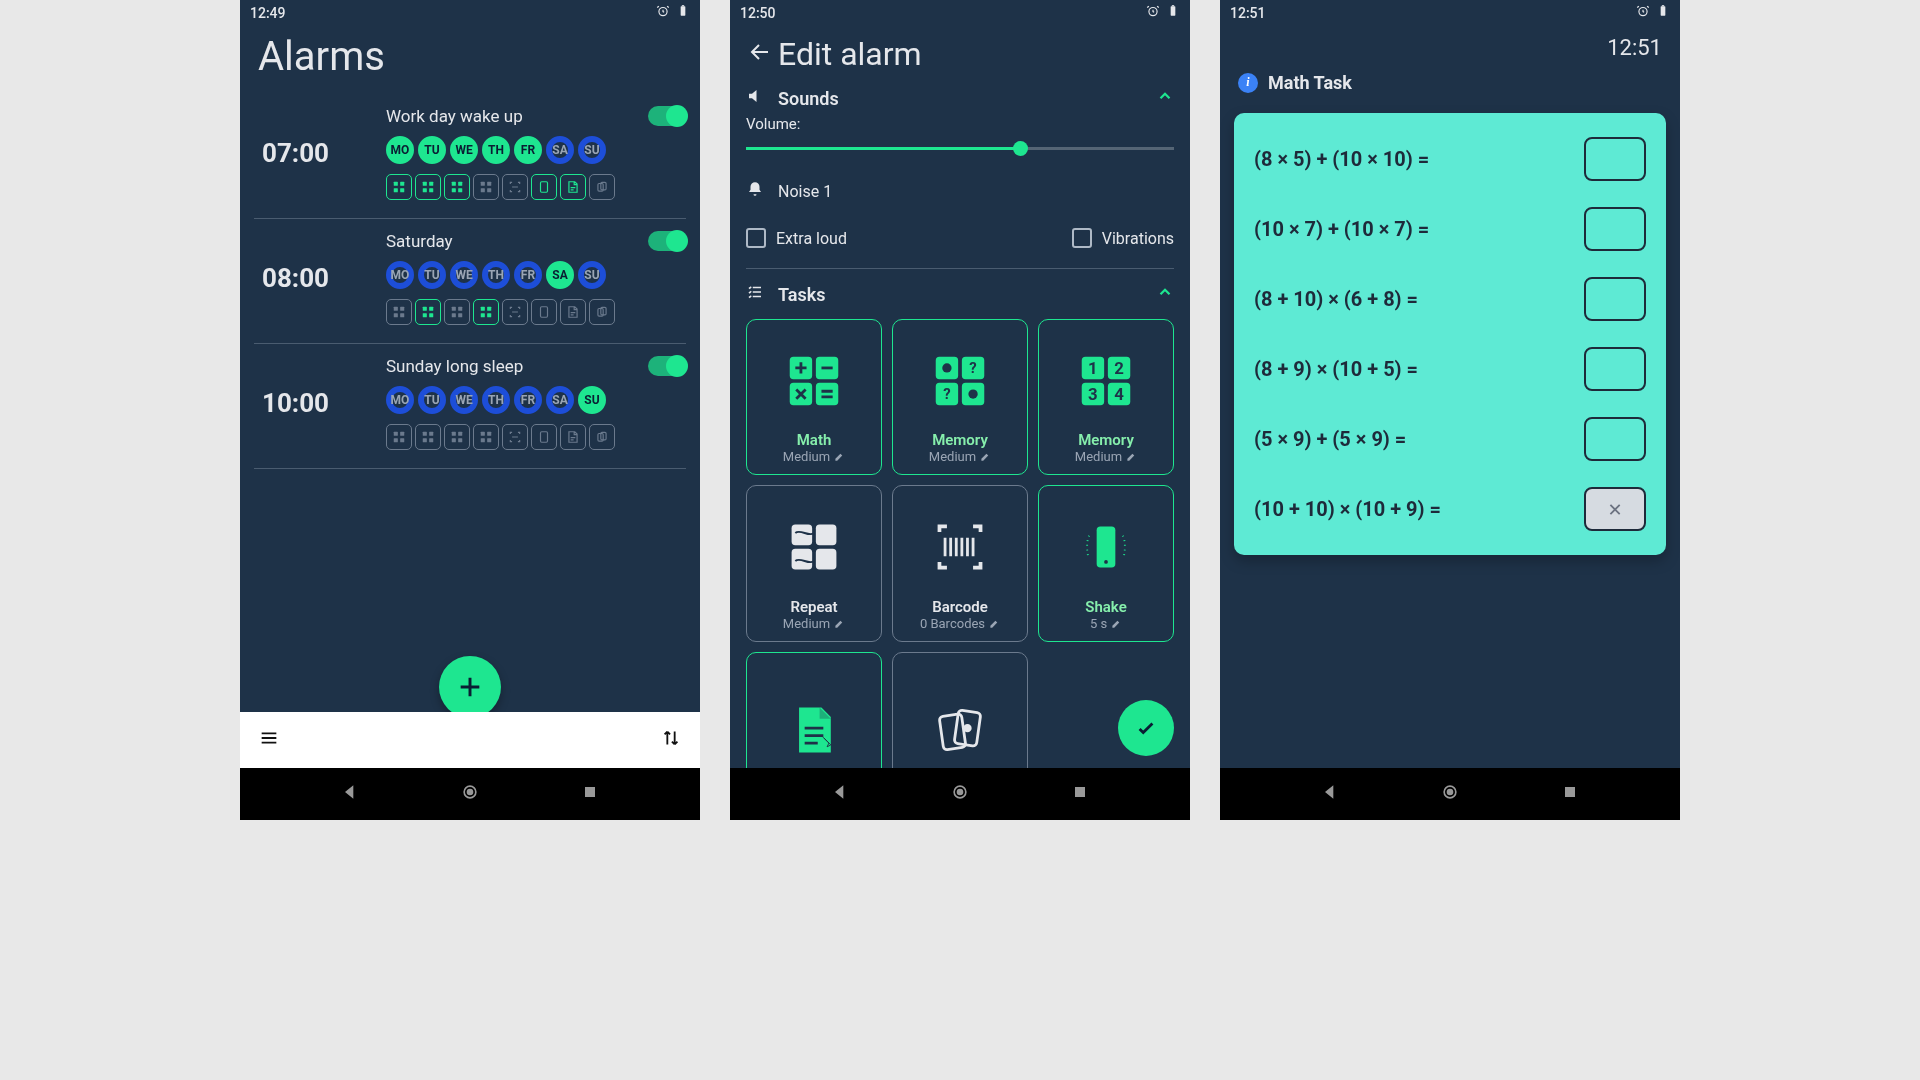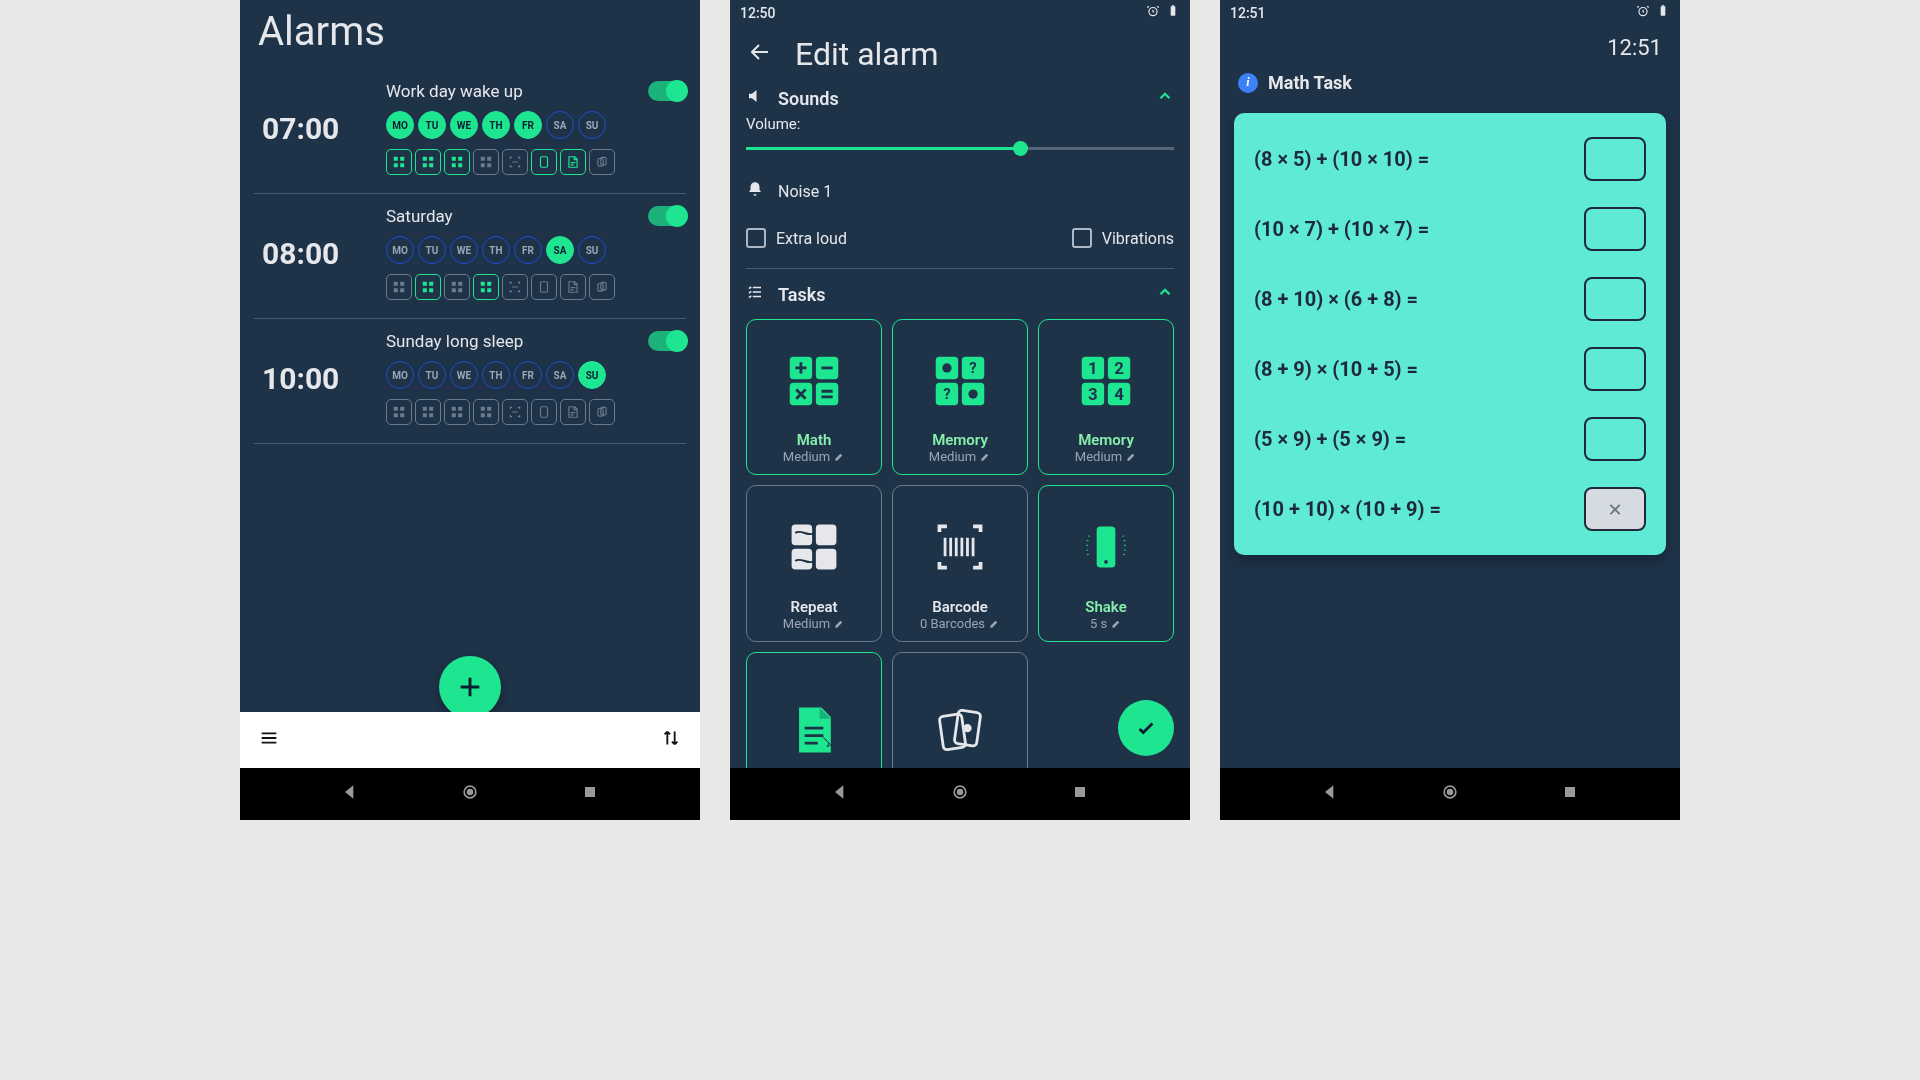--- a/index.html
+++ b/index.html
@@ -40,21 +40,21 @@
   }
   .alarm-list { padding: 0 14px; flex: 1; overflow: hidden; }
   .alarm-row {
     display: flex;
     border-bottom: 1px solid #4a5c70;
     padding: 12px 0 18px;
     gap: 14px;
   }
   .alarm-time {
     width: 118px;
-    font-size: 30px;
+    font-size: 26px;
     font-weight: 700;
     display: flex;
     align-items: center;
     padding-left: 8px;
   }
   .alarm-body { flex: 1; }
   .alarm-head {
     display: flex;
     justify-content: space-between;
     align-items: flex-end;
@@ -67,23 +67,23 @@
     position: relative;
   }
   .toggle .knob {
     width: 22px; height: 22px; border-radius: 50%;
     background: #1ee690;
     position: absolute; right: -2px; top: -1px;
   }
   .days { display: flex; gap: 4px; margin-bottom: 10px; }
   .day {
     width: 28px; height: 28px; border-radius: 50%;
-    border: 1px solid #1d4ed8;
+    border: 6px solid #1d4ed8;
     display: flex; align-items: center; justify-content: center;
-    font-size: 10px; font-weight: 700;
+    font-size: 12px; font-weight: 700;
     color: #9aa5b4;
   }
   .day.active {
     background: #1ee690;
     color: #0a1e33;
     border-color: #1ee690;
   }
   .mini-icons { display: flex; gap: 3px; flex-wrap: wrap; }
   .mini-icon {
     width: 26px; height: 26px; border-radius: 5px;
@@ -116,21 +116,21 @@
     position: absolute; bottom: 0; left: 0; right: 0;
     height: 52px;
     background: #000;
     display: flex; justify-content: space-evenly; align-items: center;
   }
   .android-nav .nav-btn { color: #fff; opacity: .6; }
   .android-nav svg { width: 20px; height: 20px; }
 
   
   .s2-header {
-    display: flex; align-items: center; gap: 23px;
+    display: flex; align-items: center; gap: 6px;
     padding: 10px 18px 8px;
   }
   .s2-header svg { width: 24px; height: 24px; stroke: #e5e7eb; }
   .s2-title { font-size: 32px; font-weight: 400; }
   .section { padding: 0 16px; }
   .sect-head {
     display: flex; align-items: center; gap: 14px;
     padding: 6px 0 4px;
   }
   .sect-head .label { font-size: 18px; font-weight: 600; }
@@ -233,20 +233,37 @@
   .math-input.hint {
     background: #d6dbe1;
     display: flex; align-items: center; justify-content: center;
     color: #6b7280; font-size: 18px;
   }
 </style>
 </head>
 <body>
 
 <div class="phone">
+  <div class="status-bar">
+    <span>12:49</span>
+    <div class="status-right">
+      <span>
+        <svg viewBox="0 0 24 24" fill="none" stroke="currentColor" stroke-width="2">
+            <circle cx="12" cy="13" r="7"></circle>
+            <path d="M12 10v3l2 1M5 4l-3 2M19 4l3 2"></path>
+          </svg>
+      </span>
+      <span>
+        <svg viewBox="0 0 24 24" fill="currentColor">
+            <rect x="8" y="4" width="8" height="16" rx="1"></rect>
+            <rect x="10" y="2" width="4" height="2"></rect>
+          </svg>
+      </span>
+    </div>
+  </div>
   <div class="page-title">Alarms</div>
 
   <div class="alarm-list" id="alarm-list">
       <div class="alarm-row">
     <div class="alarm-time">07:00</div>
     <div class="alarm-body">
       <div class="alarm-head">
         <div class="alarm-title">Work day wake up</div>
         <div class="toggle">
               <div class="knob"></div>

